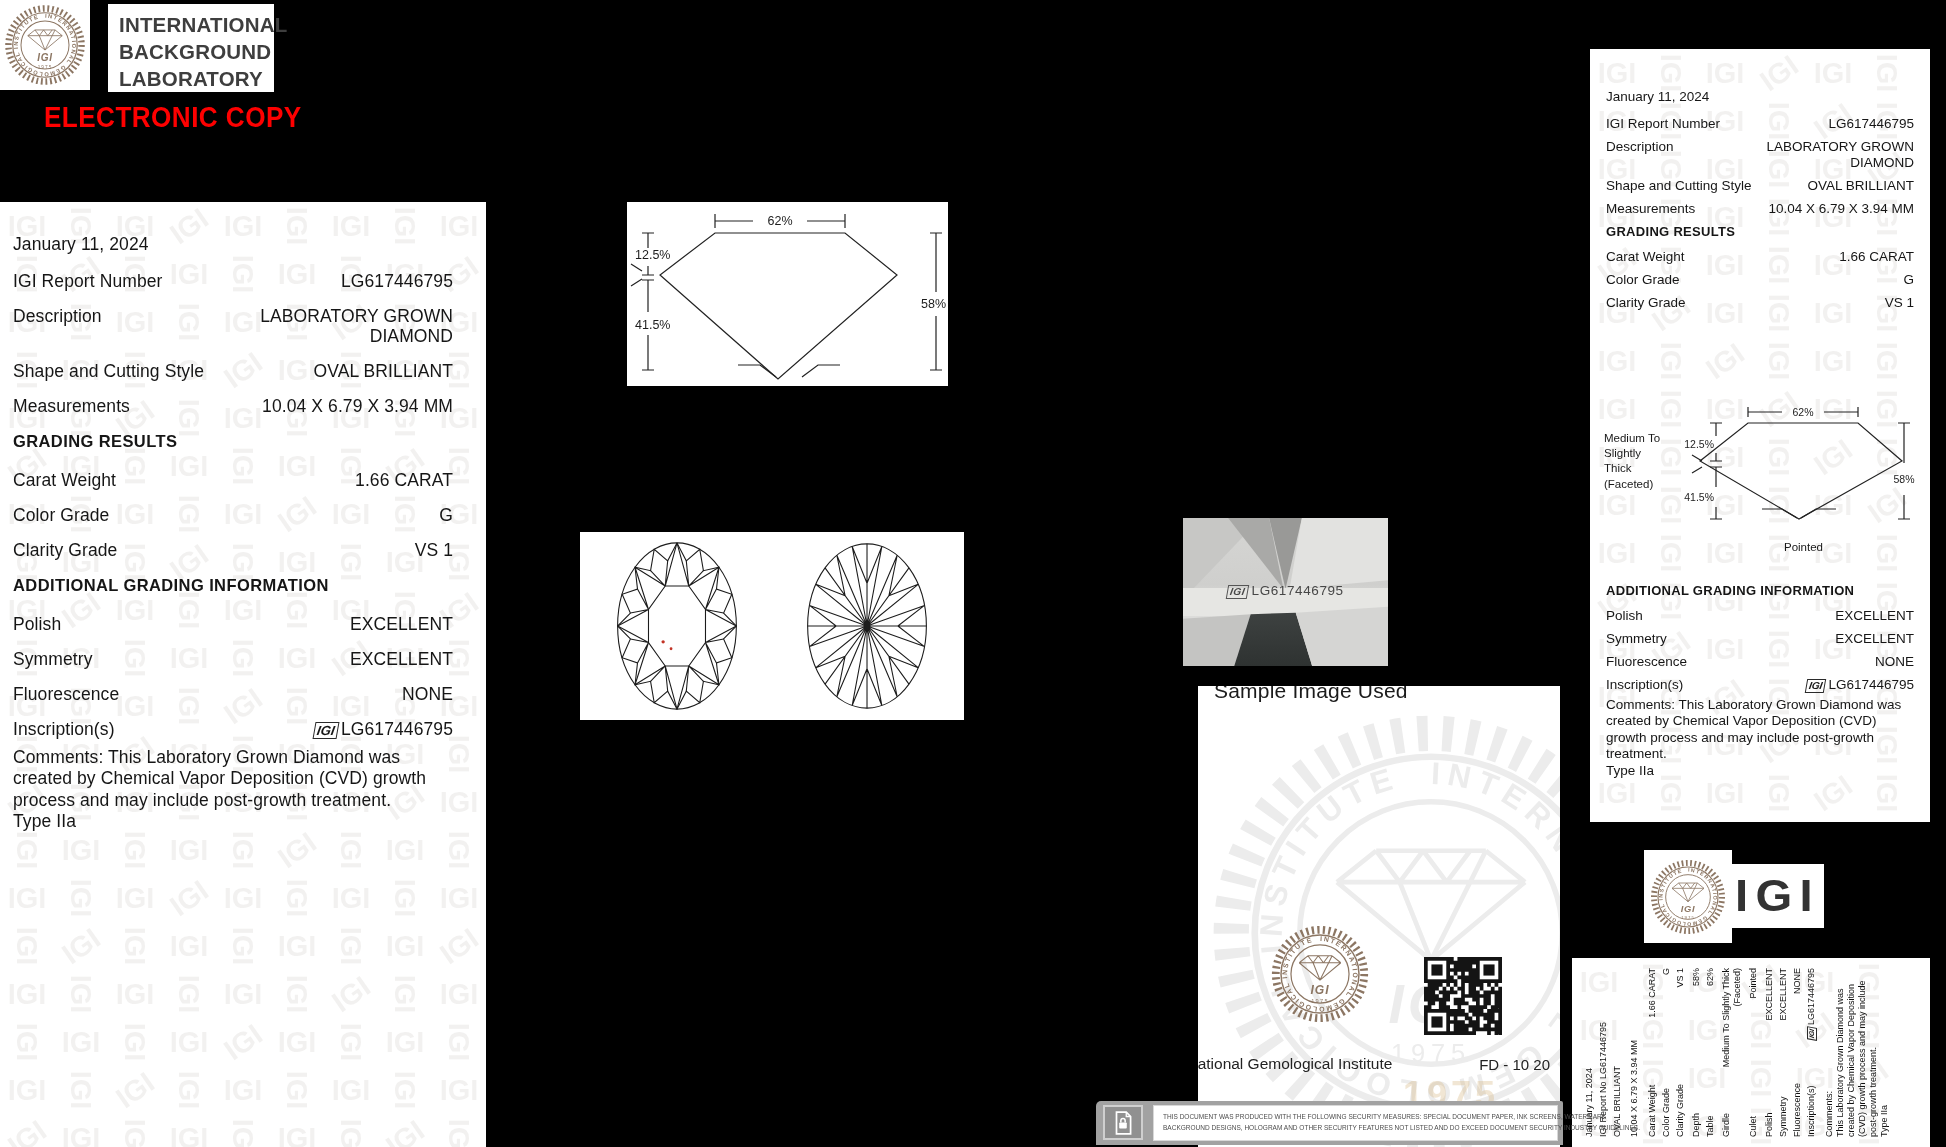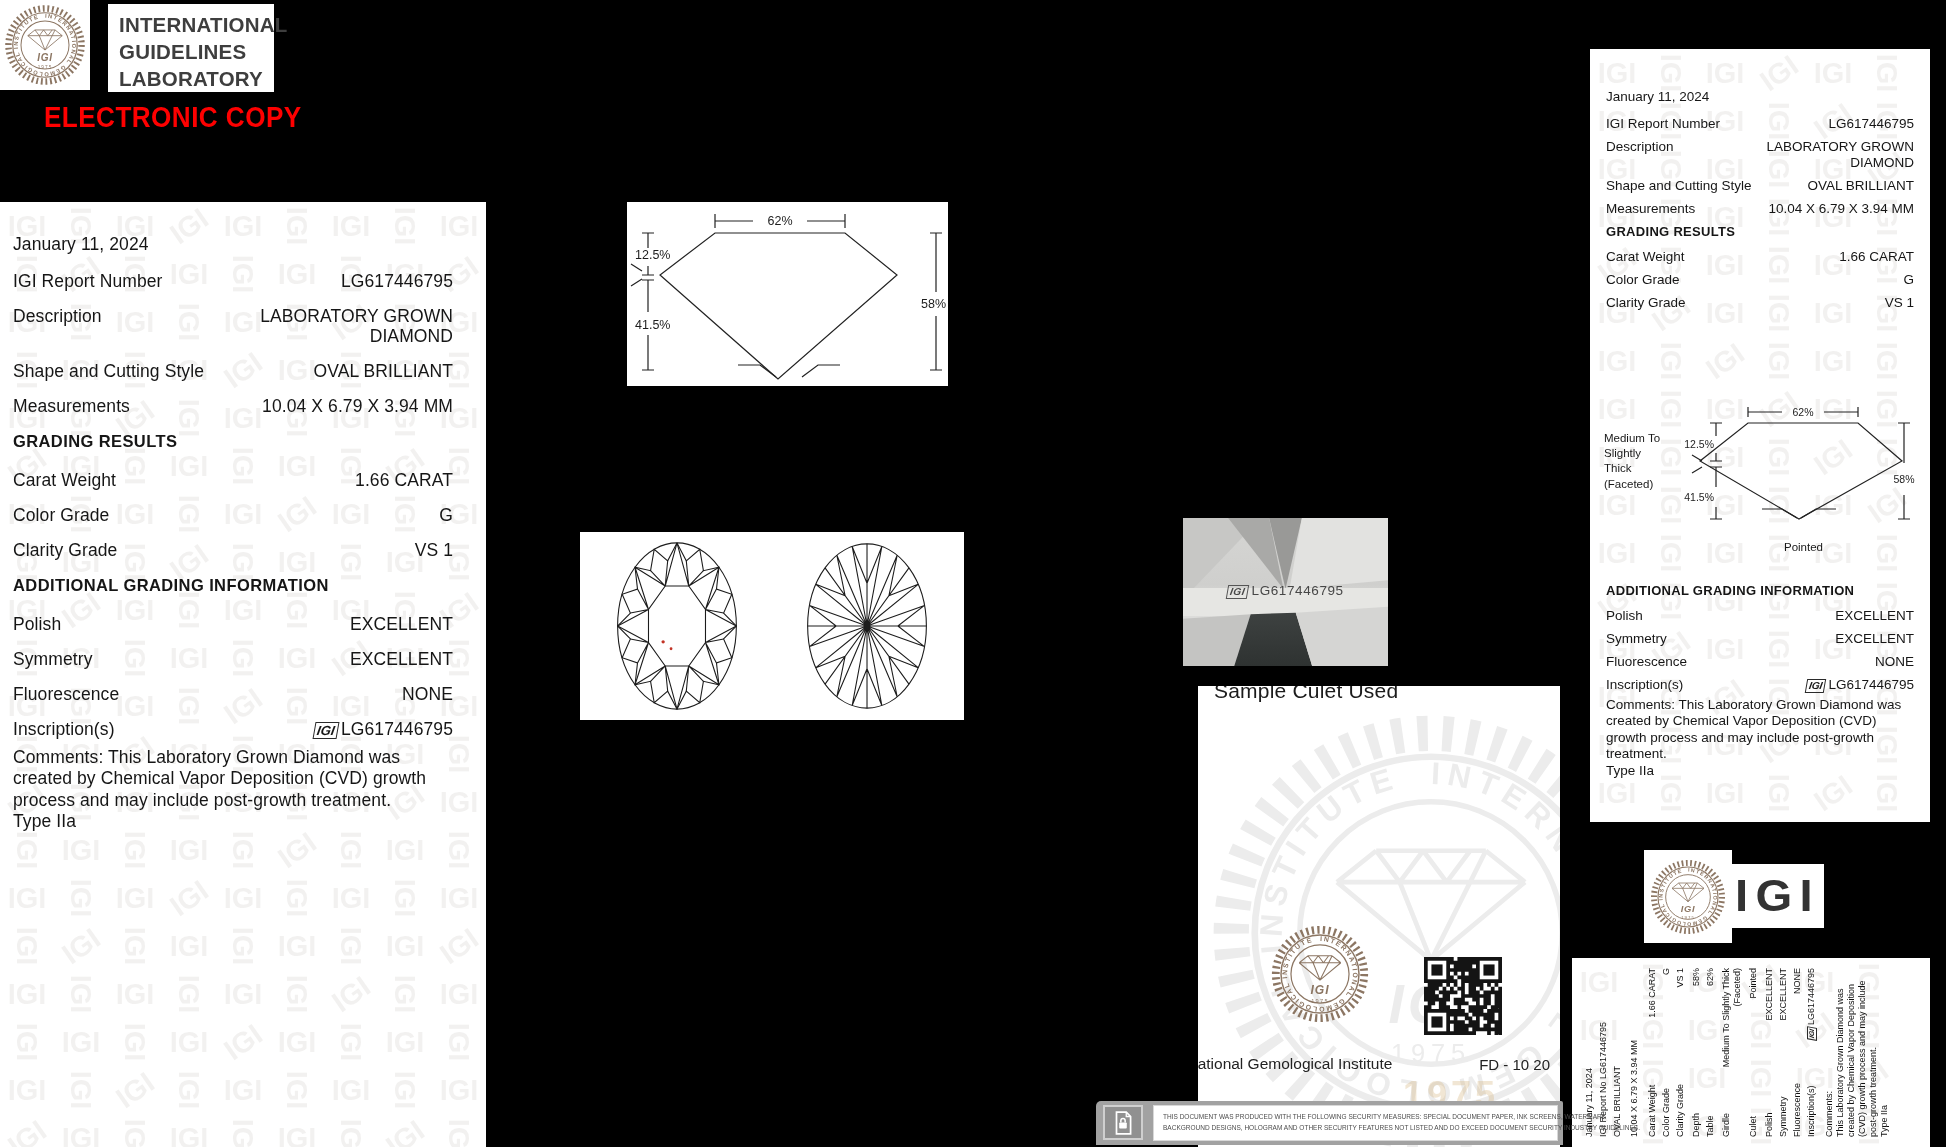--- a/index.html
+++ b/index.html
@@ -127,21 +127,21 @@
   </defs>
 </svg>
 
 <div class="seal-box">
   <svg class="sealsvg seal-brown" width="86" height="86" viewBox="0 0 120 120" style="margin:2px">
       <use href="#sealg"></use>
     </svg>
 </div>
 <div class="brand-box">
   <div>INTERNATIONAL</div>
-  <div>GUIDELINES</div>
+  <div>BACKGROUND</div>
   <div>LABORATORY</div>
 </div>
 <div class="electronic">ELECTRONIC COPY</div>
 
 <div class="panel left-panel">
   <div class="wm">
       <span>IGI</span>
       <span class="r90">IGI</span>
       <span>IGI</span>
       <span class="r90 r45">IGI</span>
@@ -418,21 +418,21 @@
   <div class="facet" style="background:linear-gradient(180deg,#5a5e5d,#2e3231);clip-path:polygon(33% 65%,55% 64%,63% 100%,25% 100%)"></div>
   <div class="facet" style="background:#d5d5d3;clip-path:polygon(55% 64%,100% 60%,100% 100%,63% 100%)"></div>
   <div class="photo-text"><span class="igi-mark">IGI</span><span>LG617446795</span></div>
 </div>
 
 <div class="panel sample-page">
   <svg class="faint-seal seal-faint" width="470" height="470" viewBox="0 0 120 120">
       <use href="#sealg"></use>
     </svg>
   <div class="faint1975">1975</div>
-  <div class="sample-caption">Sample Culet Used</div>
+  <div class="sample-caption">Sample Image Used</div>
   <svg class="page-seal seal-brown" width="104" height="108" viewBox="0 0 120 120">
       <use href="#sealg"></use>
     </svg>
   <svg class="qr" id="qr" viewBox="0 0 84 84">
       <rect width="84" height="84" fill="#fff"></rect>
       <path fill="#141414" d="M28.0,0.0h4.0v4.0h-4.0zM36.0,0.0h4.0v4.0h-4.0zM40.0,0.0h4.0v4.0h-4.0zM44.0,0.0h4.0v4.0h-4.0zM48.0,0.0h4.0v4.0h-4.0zM52.0,0.0h4.0v4.0h-4.0zM28.0,4.0h4.0v4.0h-4.0zM32.0,4.0h4.0v4.0h-4.0zM36.0,4.0h4.0v4.0h-4.0zM40.0,4.0h4.0v4.0h-4.0zM44.0,4.0h4.0v4.0h-4.0zM48.0,4.0h4.0v4.0h-4.0zM52.0,4.0h4.0v4.0h-4.0zM32.0,8.0h4.0v4.0h-4.0zM36.0,8.0h4.0v4.0h-4.0zM40.0,8.0h4.0v4.0h-4.0zM44.0,8.0h4.0v4.0h-4.0zM48.0,8.0h4.0v4.0h-4.0zM28.0,12.0h4.0v4.0h-4.0zM32.0,12.0h4.0v4.0h-4.0zM36.0,12.0h4.0v4.0h-4.0zM40.0,12.0h4.0v4.0h-4.0zM44.0,12.0h4.0v4.0h-4.0zM48.0,12.0h4.0v4.0h-4.0zM52.0,12.0h4.0v4.0h-4.0zM32.0,16.0h4.0v4.0h-4.0zM40.0,16.0h4.0v4.0h-4.0zM48.0,16.0h4.0v4.0h-4.0zM52.0,16.0h4.0v4.0h-4.0zM28.0,20.0h4.0v4.0h-4.0zM36.0,20.0h4.0v4.0h-4.0zM40.0,20.0h4.0v4.0h-4.0zM44.0,20.0h4.0v4.0h-4.0zM48.0,20.0h4.0v4.0h-4.0zM52.0,20.0h4.0v4.0h-4.0zM28.0,24.0h4.0v4.0h-4.0zM32.0,24.0h4.0v4.0h-4.0zM40.0,24.0h4.0v4.0h-4.0zM44.0,24.0h4.0v4.0h-4.0zM48.0,24.0h4.0v4.0h-4.0zM52.0,24.0h4.0v4.0h-4.0zM4.0,28.0h4.0v4.0h-4.0zM8.0,28.0h4.0v4.0h-4.0zM12.0,28.0h4.0v4.0h-4.0zM16.0,28.0h4.0v4.0h-4.0zM24.0,28.0h4.0v4.0h-4.0zM32.0,28.0h4.0v4.0h-4.0zM40.0,28.0h4.0v4.0h-4.0zM48.0,28.0h4.0v4.0h-4.0zM52.0,28.0h4.0v4.0h-4.0zM56.0,28.0h4.0v4.0h-4.0zM60.0,28.0h4.0v4.0h-4.0zM68.0,28.0h4.0v4.0h-4.0zM76.0,28.0h4.0v4.0h-4.0zM0.0,32.0h4.0v4.0h-4.0zM4.0,32.0h4.0v4.0h-4.0zM8.0,32.0h4.0v4.0h-4.0zM12.0,32.0h4.0v4.0h-4.0zM20.0,32.0h4.0v4.0h-4.0zM28.0,32.0h4.0v4.0h-4.0zM36.0,32.0h4.0v4.0h-4.0zM40.0,32.0h4.0v4.0h-4.0zM48.0,32.0h4.0v4.0h-4.0zM52.0,32.0h4.0v4.0h-4.0zM60.0,32.0h4.0v4.0h-4.0zM72.0,32.0h4.0v4.0h-4.0zM80.0,32.0h4.0v4.0h-4.0zM0.0,36.0h4.0v4.0h-4.0zM4.0,36.0h4.0v4.0h-4.0zM8.0,36.0h4.0v4.0h-4.0zM16.0,36.0h4.0v4.0h-4.0zM20.0,36.0h4.0v4.0h-4.0zM24.0,36.0h4.0v4.0h-4.0zM28.0,36.0h4.0v4.0h-4.0zM32.0,36.0h4.0v4.0h-4.0zM40.0,36.0h4.0v4.0h-4.0zM48.0,36.0h4.0v4.0h-4.0zM52.0,36.0h4.0v4.0h-4.0zM56.0,36.0h4.0v4.0h-4.0zM64.0,36.0h4.0v4.0h-4.0zM68.0,36.0h4.0v4.0h-4.0zM72.0,36.0h4.0v4.0h-4.0zM76.0,36.0h4.0v4.0h-4.0zM80.0,36.0h4.0v4.0h-4.0zM0.0,40.0h4.0v4.0h-4.0zM4.0,40.0h4.0v4.0h-4.0zM8.0,40.0h4.0v4.0h-4.0zM12.0,40.0h4.0v4.0h-4.0zM20.0,40.0h4.0v4.0h-4.0zM24.0,40.0h4.0v4.0h-4.0zM40.0,40.0h4.0v4.0h-4.0zM44.0,40.0h4.0v4.0h-4.0zM48.0,40.0h4.0v4.0h-4.0zM52.0,40.0h4.0v4.0h-4.0zM56.0,40.0h4.0v4.0h-4.0zM60.0,40.0h4.0v4.0h-4.0zM64.0,40.0h4.0v4.0h-4.0zM68.0,40.0h4.0v4.0h-4.0zM76.0,40.0h4.0v4.0h-4.0zM80.0,40.0h4.0v4.0h-4.0zM0.0,44.0h4.0v4.0h-4.0zM4.0,44.0h4.0v4.0h-4.0zM8.0,44.0h4.0v4.0h-4.0zM12.0,44.0h4.0v4.0h-4.0zM16.0,44.0h4.0v4.0h-4.0zM20.0,44.0h4.0v4.0h-4.0zM24.0,44.0h4.0v4.0h-4.0zM32.0,44.0h4.0v4.0h-4.0zM36.0,44.0h4.0v4.0h-4.0zM40.0,44.0h4.0v4.0h-4.0zM52.0,44.0h4.0v4.0h-4.0zM56.0,44.0h4.0v4.0h-4.0zM64.0,44.0h4.0v4.0h-4.0zM68.0,44.0h4.0v4.0h-4.0zM76.0,44.0h4.0v4.0h-4.0zM80.0,44.0h4.0v4.0h-4.0zM4.0,48.0h4.0v4.0h-4.0zM8.0,48.0h4.0v4.0h-4.0zM16.0,48.0h4.0v4.0h-4.0zM20.0,48.0h4.0v4.0h-4.0zM32.0,48.0h4.0v4.0h-4.0zM36.0,48.0h4.0v4.0h-4.0zM40.0,48.0h4.0v4.0h-4.0zM44.0,48.0h4.0v4.0h-4.0zM56.0,48.0h4.0v4.0h-4.0zM64.0,48.0h4.0v4.0h-4.0zM68.0,48.0h4.0v4.0h-4.0zM76.0,48.0h4.0v4.0h-4.0zM80.0,48.0h4.0v4.0h-4.0zM0.0,52.0h4.0v4.0h-4.0zM4.0,52.0h4.0v4.0h-4.0zM16.0,52.0h4.0v4.0h-4.0zM20.0,52.0h4.0v4.0h-4.0zM24.0,52.0h4.0v4.0h-4.0zM36.0,52.0h4.0v4.0h-4.0zM48.0,52.0h4.0v4.0h-4.0zM52.0,52.0h4.0v4.0h-4.0zM56.0,52.0h4.0v4.0h-4.0zM60.0,52.0h4.0v4.0h-4.0zM64.0,52.0h4.0v4.0h-4.0zM72.0,52.0h4.0v4.0h-4.0zM76.0,52.0h4.0v4.0h-4.0zM80.0,52.0h4.0v4.0h-4.0zM28.0,56.0h4.0v4.0h-4.0zM32.0,56.0h4.0v4.0h-4.0zM36.0,56.0h4.0v4.0h-4.0zM40.0,56.0h4.0v4.0h-4.0zM48.0,56.0h4.0v4.0h-4.0zM52.0,56.0h4.0v4.0h-4.0zM56.0,56.0h4.0v4.0h-4.0zM60.0,56.0h4.0v4.0h-4.0zM68.0,56.0h4.0v4.0h-4.0zM72.0,56.0h4.0v4.0h-4.0zM76.0,56.0h4.0v4.0h-4.0zM80.0,56.0h4.0v4.0h-4.0zM28.0,60.0h4.0v4.0h-4.0zM32.0,60.0h4.0v4.0h-4.0zM36.0,60.0h4.0v4.0h-4.0zM40.0,60.0h4.0v4.0h-4.0zM44.0,60.0h4.0v4.0h-4.0zM52.0,60.0h4.0v4.0h-4.0zM56.0,60.0h4.0v4.0h-4.0zM60.0,60.0h4.0v4.0h-4.0zM64.0,60.0h4.0v4.0h-4.0zM68.0,60.0h4.0v4.0h-4.0zM72.0,60.0h4.0v4.0h-4.0zM80.0,60.0h4.0v4.0h-4.0zM32.0,64.0h4.0v4.0h-4.0zM44.0,64.0h4.0v4.0h-4.0zM48.0,64.0h4.0v4.0h-4.0zM56.0,64.0h4.0v4.0h-4.0zM64.0,64.0h4.0v4.0h-4.0zM68.0,64.0h4.0v4.0h-4.0zM72.0,64.0h4.0v4.0h-4.0zM80.0,64.0h4.0v4.0h-4.0zM28.0,68.0h4.0v4.0h-4.0zM32.0,68.0h4.0v4.0h-4.0zM36.0,68.0h4.0v4.0h-4.0zM40.0,68.0h4.0v4.0h-4.0zM48.0,68.0h4.0v4.0h-4.0zM52.0,68.0h4.0v4.0h-4.0zM56.0,68.0h4.0v4.0h-4.0zM68.0,68.0h4.0v4.0h-4.0zM72.0,68.0h4.0v4.0h-4.0zM76.0,68.0h4.0v4.0h-4.0zM80.0,68.0h4.0v4.0h-4.0zM32.0,72.0h4.0v4.0h-4.0zM36.0,72.0h4.0v4.0h-4.0zM40.0,72.0h4.0v4.0h-4.0zM44.0,72.0h4.0v4.0h-4.0zM48.0,72.0h4.0v4.0h-4.0zM52.0,72.0h4.0v4.0h-4.0zM56.0,72.0h4.0v4.0h-4.0zM64.0,72.0h4.0v4.0h-4.0zM68.0,72.0h4.0v4.0h-4.0zM76.0,72.0h4.0v4.0h-4.0zM80.0,72.0h4.0v4.0h-4.0zM32.0,76.0h4.0v4.0h-4.0zM36.0,76.0h4.0v4.0h-4.0zM40.0,76.0h4.0v4.0h-4.0zM44.0,76.0h4.0v4.0h-4.0zM52.0,76.0h4.0v4.0h-4.0zM56.0,76.0h4.0v4.0h-4.0zM60.0,76.0h4.0v4.0h-4.0zM64.0,76.0h4.0v4.0h-4.0zM68.0,76.0h4.0v4.0h-4.0zM72.0,76.0h4.0v4.0h-4.0zM76.0,76.0h4.0v4.0h-4.0zM80.0,76.0h4.0v4.0h-4.0zM28.0,80.0h4.0v4.0h-4.0zM32.0,80.0h4.0v4.0h-4.0zM36.0,80.0h4.0v4.0h-4.0zM40.0,80.0h4.0v4.0h-4.0zM44.0,80.0h4.0v4.0h-4.0zM48.0,80.0h4.0v4.0h-4.0zM52.0,80.0h4.0v4.0h-4.0zM68.0,80.0h4.0v4.0h-4.0zM76.0,80.0h4.0v4.0h-4.0zM80.0,80.0h4.0v4.0h-4.0z"></path>
       <rect x="0" y="0" width="28" height="28" fill="#141414"></rect>
       <rect x="4" y="4" width="20" height="20" fill="#fff"></rect>
       <rect x="8" y="8" width="12" height="12" fill="#141414"></rect>
       <rect x="56" y="0" width="28" height="28" fill="#141414"></rect>

